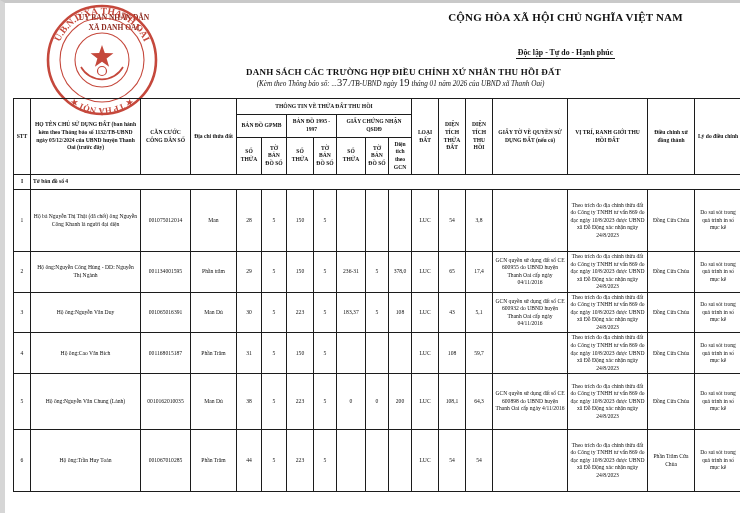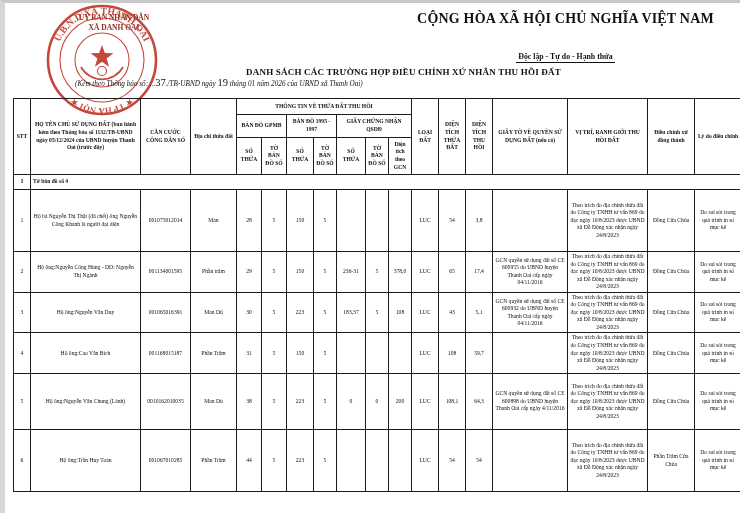--- a/index.html
+++ b/index.html
@@ -8,24 +8,24 @@
     font-family:"Liberation Serif",serif;color:#111;
     border-top:3px solid #c9c9c9;border-left:5px solid #d6d6d6;box-sizing:border-box;
     overflow:hidden;
   }
   .issuer{
     position:absolute;left:34px;top:10px;width:150px;text-align:center;
     color:#8e2a1f;font-weight:bold;font-size:7.5px;line-height:1.3;
   }
   .stamp{position:absolute;left:40px;top:0px;opacity:.93;}
   .national{position:absolute;left:398px;top:8px;width:325px;text-align:center;}
-  .national .l1{font-weight:bold;font-size:14px;letter-spacing:.2px;}
+  .national .l1{font-weight:bold;font-size:11px;letter-spacing:.2px;}
   .national .l2{font-weight:bold;font-size:7.8px;display:inline-block;border-bottom:1px solid #111;padding:1px 2px 1px 2px;margin-top:1px;}
   .title{position:absolute;top:64px;left:70px;right:8px;text-align:center;font-weight:bold;font-size:9px;letter-spacing:.2px;}
-  .subtitle{position:absolute;top:77px;left:70px;right:8px;font-style:italic;font-size:7.2px;}
+  .subtitle{position:absolute;top:77px;left:64px;right:8px;text-align:center;font-style:italic;font-size:7.2px;}
   .subtitle .hand{font-style:normal;font-size:10.5px;line-height:0;}
   table.main{
     position:absolute;top:95px;left:8px;width:726px;
     border-collapse:collapse;table-layout:fixed;
   }
   table.main th,table.main td{
     border:1px solid #1c1c1c;padding:1px 2px;font-size:5.6px;line-height:1.35;
     text-align:center;vertical-align:middle;overflow:hidden;word-wrap:break-word;
   }
   table.main th{font-weight:bold;}
@@ -60,21 +60,21 @@
     <text fill="#c13b2e" font-size="8.5" font-weight="bold" font-family="Liberation Serif,serif">
       <textPath href="#arc-bot" startOffset="50%" text-anchor="middle">★ TP HÀ NỘI ★</textPath>
     </text>
     <polygon fill="#c13b2e" points="57,42 59.8,50.1 68.4,50.3 61.6,55.5 64.1,63.7 57,58.8 49.9,63.7 52.4,55.5 45.6,50.3 54.2,50.1"></polygon>
     <path d="M 36,64 A 24,24 0 0 0 78,64" fill="none" stroke="#c13b2e" stroke-width="1.6"></path>
     <circle cx="57" cy="68" r="4.5" fill="none" stroke="#c13b2e" stroke-width="1.2"></circle>
   </svg>
 
   <div class="national">
     <div class="l1">CỘNG HÒA XÃ HỘI CHỦ NGHĨA VIỆT NAM</div><br>
-    <span class="l2">Độc lập - Tự do - Hạnh thửa</span>
+    <span class="l2">Độc lập - Tự do - Hạnh phúc</span>
   </div>
 
   <div class="title">DANH SÁCH CÁC TRƯỜNG HỢP  ĐIỀU CHỈNH XỨ NHÂN THU HỒI ĐẤT</div>
 
   <div class="subtitle">
     <span>(Kèm theo Thông báo  số: ...</span><span class="hand">37</span><span>./TB-UBND ngày </span><span class="hand">19</span><span> tháng 01 năm 2026 của UBND xã Thanh Oai)</span>
   </div>
 
   <table class="main">
     <colgroup>

